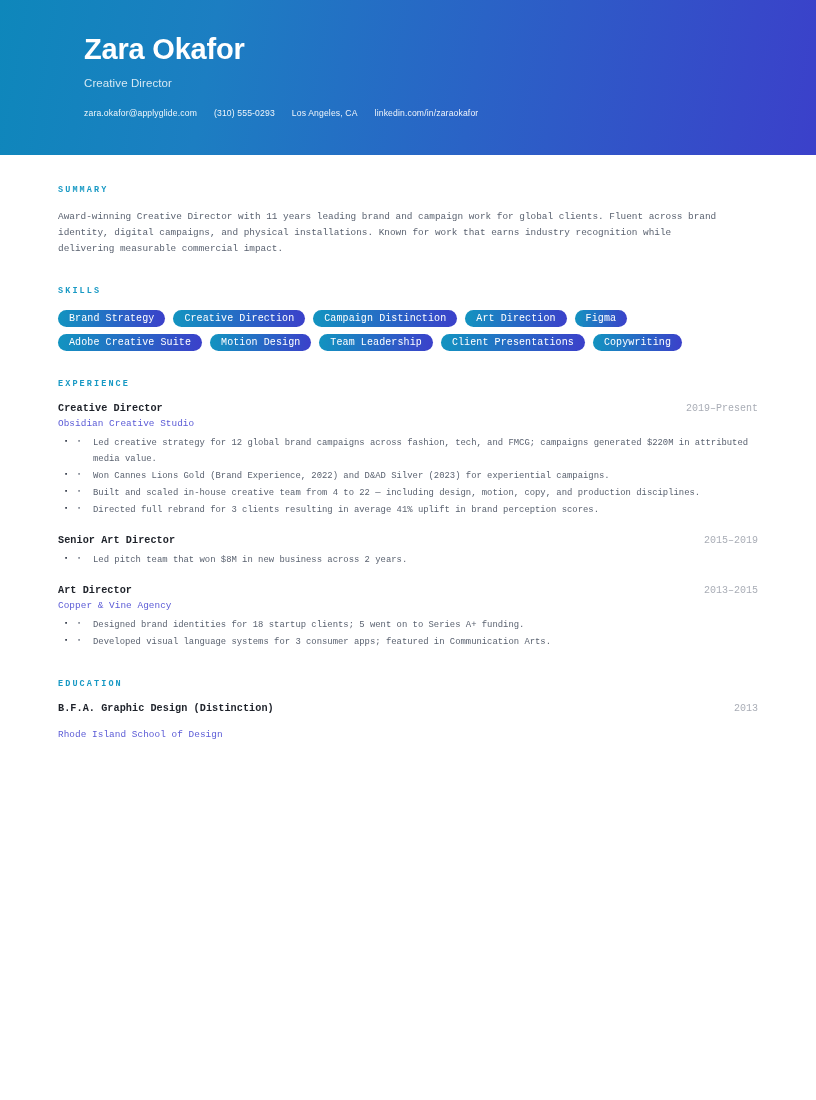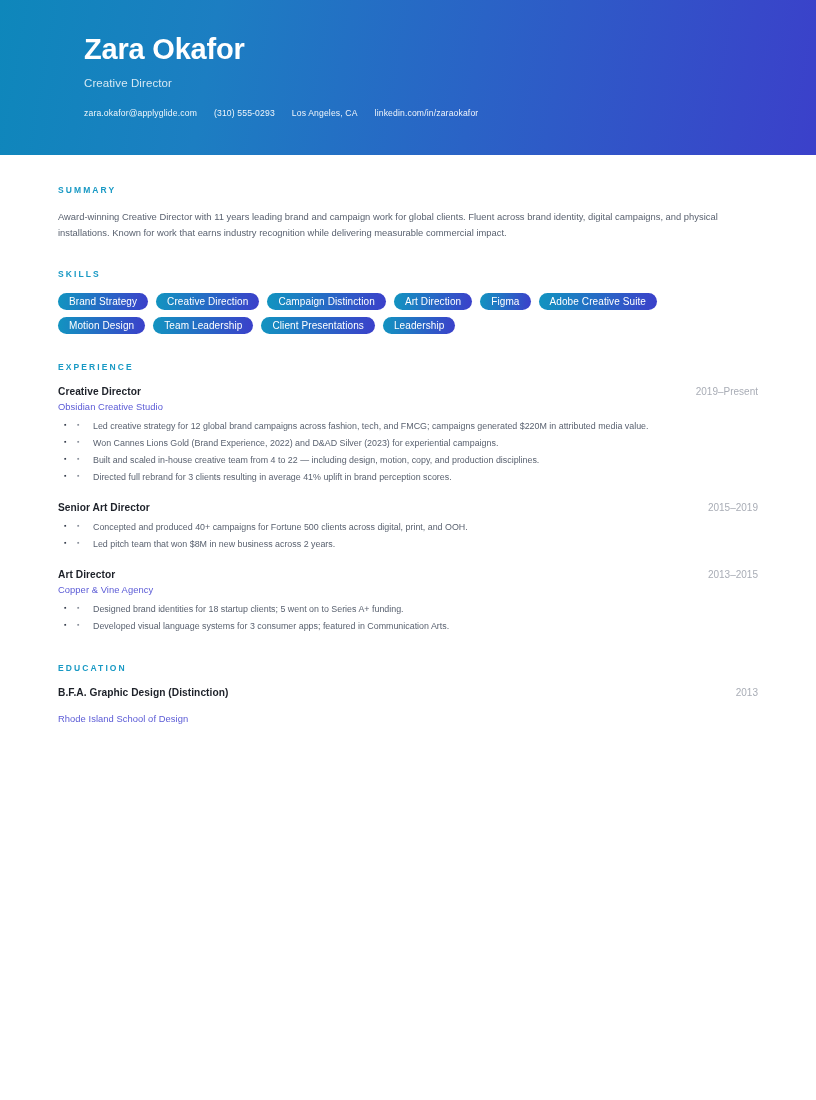--- a/index.html
+++ b/index.html
@@ -52,21 +52,21 @@
   .contact-item { white-space: nowrap; }
   .contact-sep {
     display: inline-block;
     width: 17px;
   }
 
   
   .resume-body {
     padding: 30px 58px 40px 58px;
   }
-  .section { margin-bottom: 0; }
+  .section { margin-bottom: 0; font-family: Liberation Mono, monospace; }
   .section-title {
     font-size: 8.5px;
     font-weight: bold;
     letter-spacing: 2.1px;
     text-transform: uppercase;
     color: #1899c4;
     margin: 0 0 14px 0;
   }
   .section + .section { margin-top: 28px; }
 
@@ -183,21 +183,21 @@
     <div class="skills-wrap" id="skills-wrap">
         <span class="skill-pill">Brand Strategy</span>
         <span class="skill-pill">Creative Direction</span>
         <span class="skill-pill">Campaign Distinction</span>
         <span class="skill-pill">Art Direction</span>
         <span class="skill-pill">Figma</span>
         <span class="skill-pill">Adobe Creative Suite</span>
         <span class="skill-pill">Motion Design</span>
         <span class="skill-pill">Team Leadership</span>
         <span class="skill-pill">Client Presentations</span>
-        <span class="skill-pill">Leadership</span>
+        <span class="skill-pill">Copywriting</span>
       </div>
   </section>
 
   <section class="section">
     <h2 class="section-title">EXPERIENCE</h2>
     <div id="experience-list">
         <div class="entry">
           <div class="entry-head">
             <span class="entry-title">Creative Director</span>
             <span class="entry-date">2019–Present</span>
@@ -209,21 +209,20 @@
             <li><span class="inner-dot">▪</span><span>Built and scaled in-house creative team from 4 to 22 — including design, motion, copy, and production disciplines.</span></li>
             <li><span class="inner-dot">▪</span><span>Directed full rebrand for 3 clients resulting in average 41% uplift in brand perception scores.</span></li>
           </ul>
         </div>
         <div class="entry">
           <div class="entry-head">
             <span class="entry-title">Senior Art Director</span>
             <span class="entry-date">2015–2019</span>
           </div>
           <ul class="bullets">
-            <li><span class="inner-dot">▪</span><span>Concepted and produced 40+ campaigns for Fortune 500 clients across digital, print, and OOH.</span></li>
             <li><span class="inner-dot">▪</span><span>Led pitch team that won $8M in new business across 2 years.</span></li>
           </ul>
         </div>
         <div class="entry">
           <div class="entry-head">
             <span class="entry-title">Art Director</span>
             <span class="entry-date">2013–2015</span>
           </div>
           <div class="entry-org">Copper &amp; Vine Agency</div>
           <ul class="bullets">

